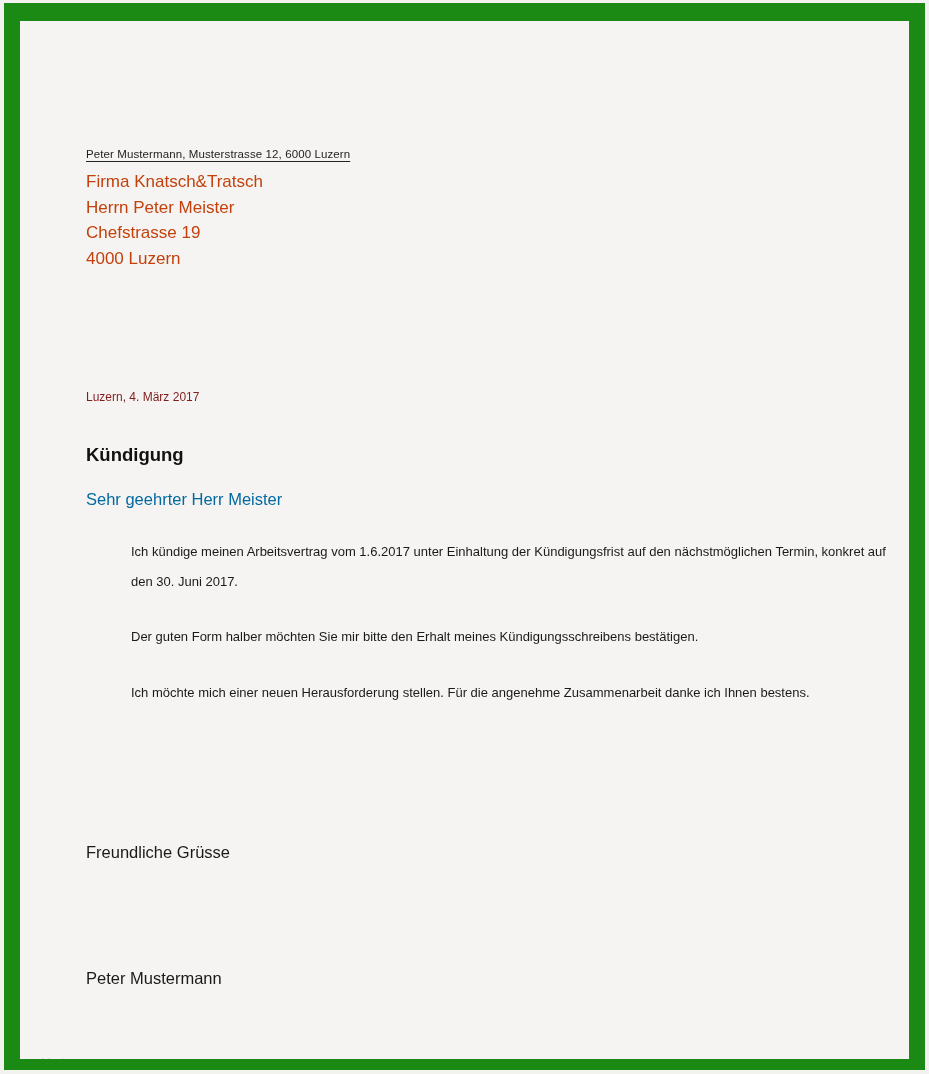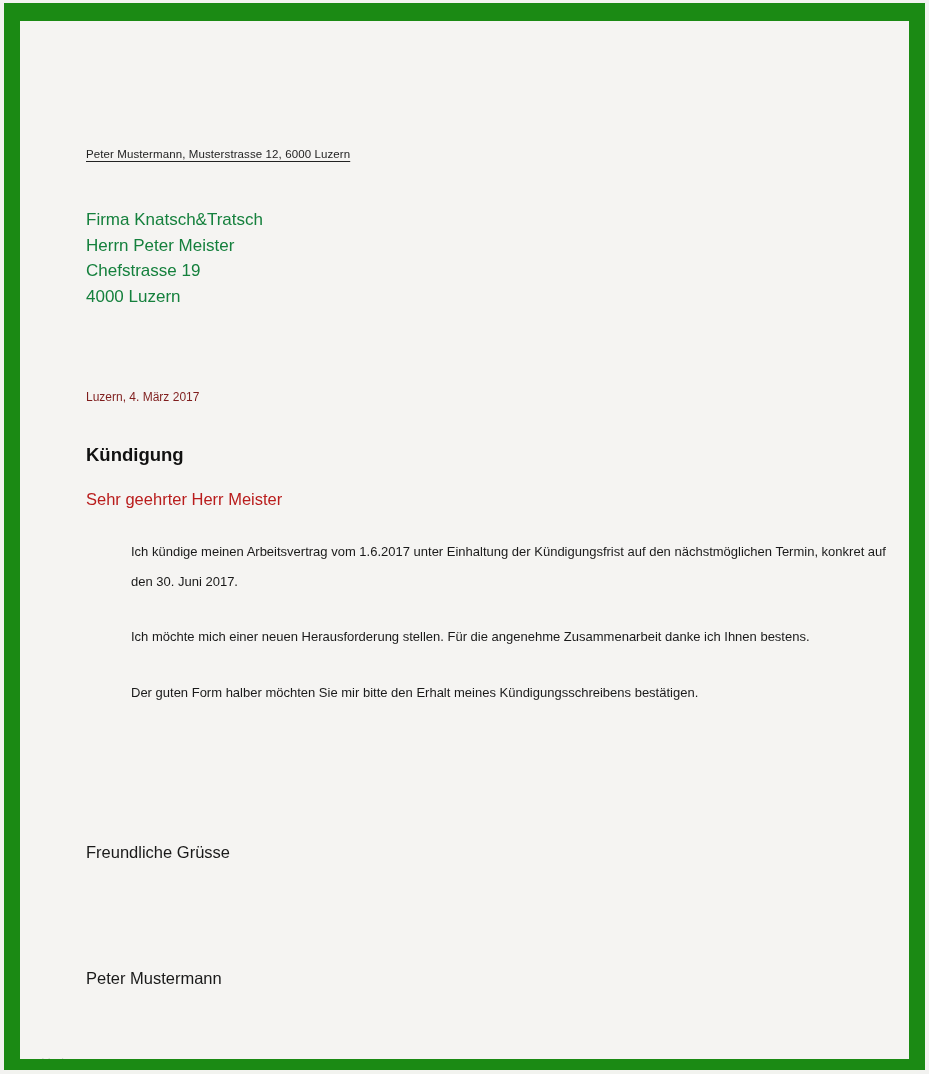--- a/index.html
+++ b/index.html
@@ -71,22 +71,21 @@
     text-underline-offset: 3px;
     white-space: nowrap;
   }
 
   .recipient {
     position: absolute;
     top: 148px;
     left: 0;
     font-size: 17px;
     line-height: 25.5px;
-    color: #15803d;
-    margin-top: 38px;
+    color: #c2410c;
   }
   .recipient div { white-space: nowrap; }
 
   .date-line {
     position: absolute;
     top: 365px;
     left: 0;
     font-size: 12px;
     line-height: 22px;
     color: #7f1d1d;
@@ -104,21 +103,21 @@
     white-space: nowrap;
     text-align: center;
   }
 
   .salutation {
     position: absolute;
     top: 467px;
     left: 0;
     font-size: 16.5px;
     line-height: 22px;
-    color: #b91c1c;
+    color: #0369a1;
     white-space: nowrap;
   }
 
   .body-block {
     position: absolute;
     top: 516px;
     left: 0;
     width: 772px;
     font-size: 13px;
     line-height: 29.5px;
@@ -179,22 +178,22 @@
         </div>
 
         <div class="date-line">Luzern, 4. März 2017</div>
 
         <div class="subject">Kündigung</div>
 
         <div class="salutation">Sehr geehrter Herr Meister</div>
 
         <div class="body-block">
           <p>Ich kündige meinen Arbeitsvertrag vom 1.6.2017 unter Einhaltung der Kündigungsfrist auf den nächstmöglichen Termin, konkret auf den 30. Juni 2017.</p>
+          <p>Der guten Form halber möchten Sie mir bitte den Erhalt meines Kündigungsschreibens bestätigen.</p>
           <p>Ich möchte mich einer neuen Herausforderung stellen. Für die angenehme Zusammenarbeit danke ich Ihnen bestens.</p>
-          <p>Der guten Form halber möchten Sie mir bitte den Erhalt meines Kündigungsschreibens bestätigen.</p>
         </div>
 
         <div class="closing">Freundliche Grüsse</div>
 
         <div class="signature">Peter Mustermann</div>
 
       </div>
 
       <div class="watermark">Vorlagen</div>
     </div>

